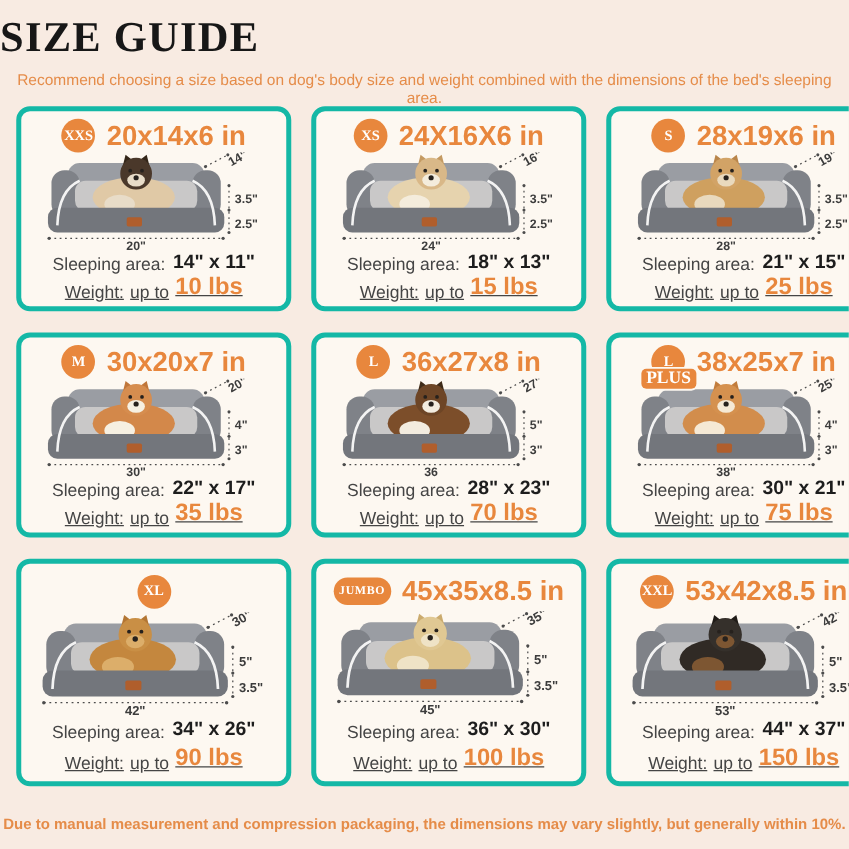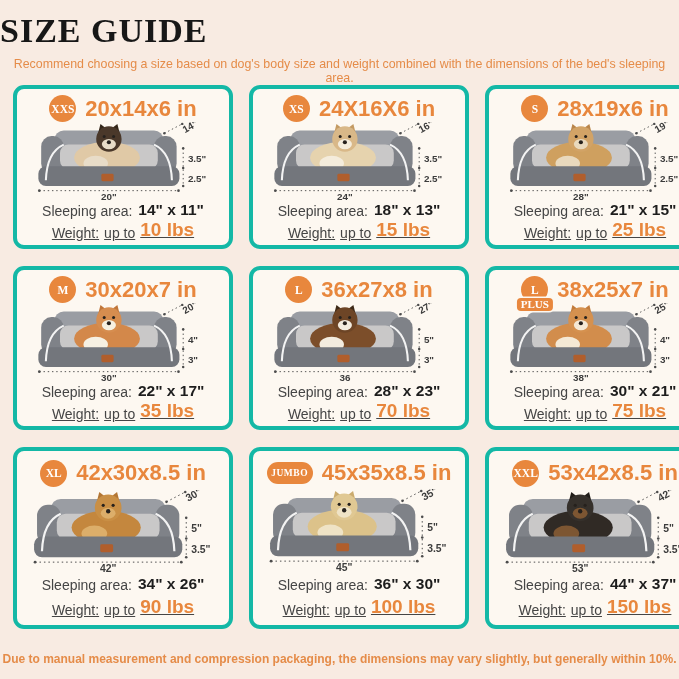--- a/index.html
+++ b/index.html
@@ -35,21 +35,21 @@
     font-family:"Liberation Serif",serif;font-weight:700;
     width:27px;height:27px;border-radius:50%;
     display:flex;align-items:center;justify-content:center;
     font-size:11.5px;flex:0 0 auto;
   }
   .badge-oval{width:46px;height:22px;border-radius:12px;font-size:9.5px;letter-spacing:.5px;}
   .badge .badge-plus{display:none;}
   .badge-stacked .badge-plus{
     display:block;position:absolute;left:50%;transform:translateX(-50%);
     bottom:-8px;background:#e8873d;border-radius:4px;
-    padding:1px 4px;font-size:11px;line-height:1;white-space:nowrap;
+    padding:1px 4px;font-size:14px;line-height:1;white-space:nowrap;
     box-shadow:0 0 0 1.5px #fdf8f1;
   }
   .dims{font-size:22px;font-weight:700;color:#e8873d;}
   .illus{width:204px;height:83px;display:block;}
   .meas-text{font-size:10.5px;font-weight:600;fill:#3c3c3c;font-family:"Liberation Sans",sans-serif;}
   .meas-line{stroke:#4c4c4c;stroke-width:1;stroke-dasharray:1.5,3;fill:none;}
   .sleep-line{font-size:14px;color:#454545;display:flex;gap:6px;align-items:flex-end;}
   .sleep-line b{font-size:15.5px;color:#1d1d1d;}
   .weight-line{font-size:14px;color:#454545;display:flex;gap:5px;align-items:flex-end;margin-bottom:2px;text-decoration:underline;}
   .weight-line b{font-size:19px;color:#e8873d;}
@@ -424,21 +424,20 @@
       <b>75 lbs</b>
     </div>
   </div>
 
   <div class="card" style="--a-head: #c98f45; --a-body: #c4873e; --a-ear: #b37634; --a-accent: #dcae6a;">
     <div class="card-head">
       <span class="badge badge-circle">
         <span class="badge-size">XL</span>
 
       </span>
-      <span class="dims">42x30x8.5 in</span>
     </div>
     <svg class="illus" viewBox="0 0 206 84" xmlns="http://www.w3.org/2000/svg">
       <g>
         <rect x="30" y="9" width="116" height="20" rx="10" fill="#9a9da3"></rect>
         <rect x="16" y="15" width="24" height="40" rx="11" fill="#7f8288"></rect>
         <rect x="136" y="15" width="24" height="40" rx="11" fill="#7f8288"></rect>
         <rect x="36" y="24" width="104" height="26" rx="9" fill="#c9c8c8"></rect>
       </g>
       <g>
         <ellipse cx="86" cy="38" rx="35" ry="17" style="fill:var(--a-body)"></ellipse>

